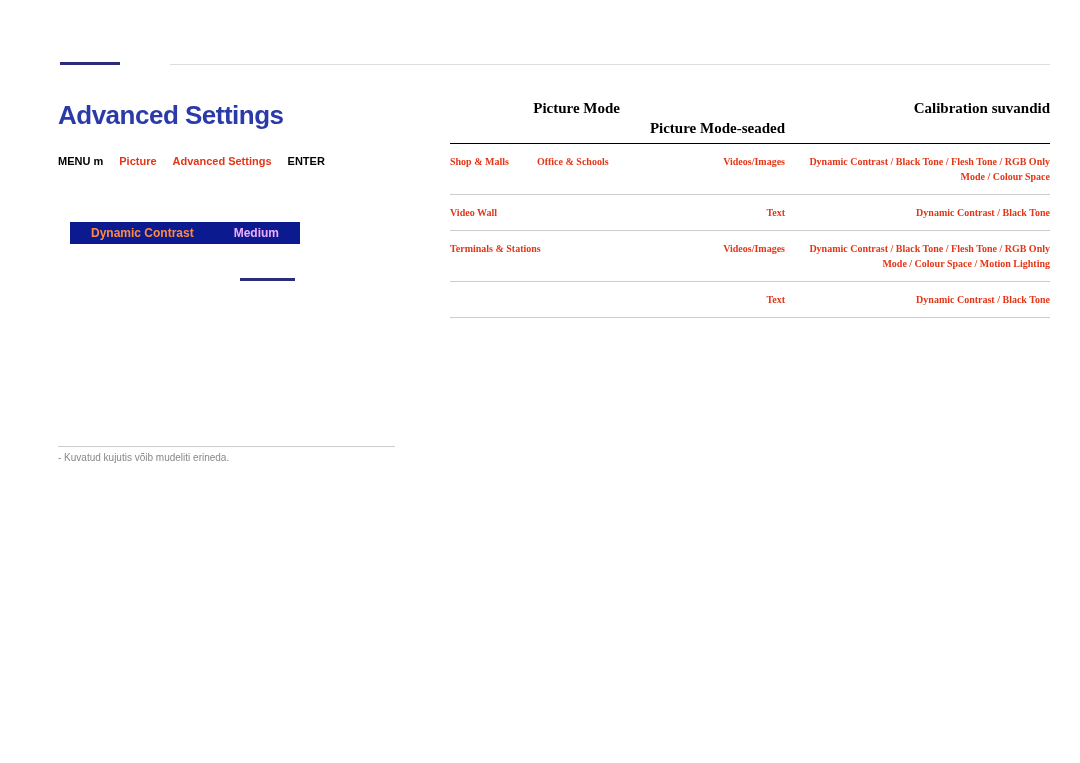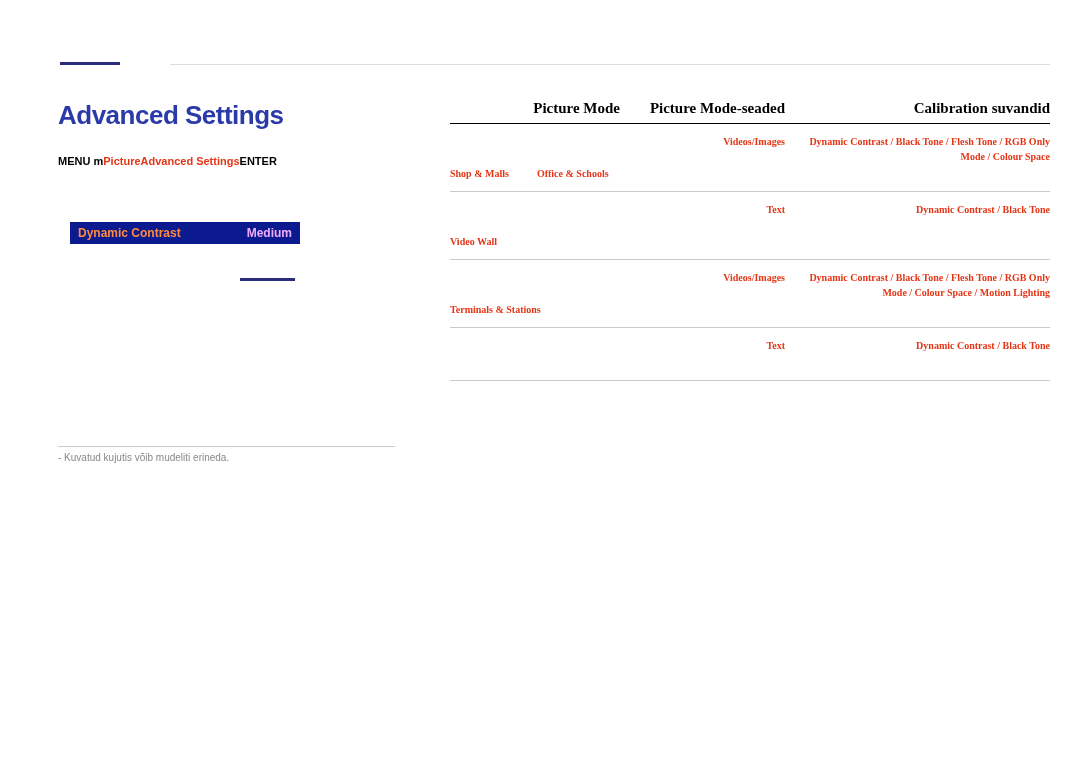--- a/index.html
+++ b/index.html
@@ -35,36 +35,36 @@
     font-weight: bold;
     color: #2a3aa8;
     letter-spacing: -0.5px;
   }
   .breadcrumb {
     position: absolute;
     left: 58px;
     top: 155px;
     font-size: 11px;
     display: flex;
-    gap: 0;
+    gap: 16px;
     align-items: center;
   }
   .breadcrumb .bc-black { font-weight: bold; color: #000; }
   .breadcrumb .bc-red { font-weight: bold; color: #e53517; }
   .setting-row {
     position: absolute;
     left: 70px;
     top: 222px;
     width: 230px;
     height: 22px;
     background: #0b1b8f;
     display: flex;
     justify-content: space-between;
     align-items: center;
-    padding: 0 8px;
+    padding: 0 21px;
   }
   .setting-row .label { color: #ff8a3d; font-size: 12px; font-weight: bold; }
   .setting-row .value { color: #f0abfc; font-size: 12px; font-weight: bold; }
   .mini-rule {
     position: absolute;
     left: 240px;
     top: 278px;
     width: 55px;
     height: 3px;
     background: #2b2c7a;
@@ -95,33 +95,33 @@
     display: flex;
     border-bottom: 1px solid #000;
     padding-bottom: 6px;
   }
   .thead .th {
     font-size: 15px;
     font-weight: bold;
     color: #000;
   }
   .th1 { width: 170px; }
-  .th2 { width: 165px; }
+  .th2 { width: 165px; margin-top: 20px; }
   .th3 { flex: 1; }
   .tbody { }
   .trow {
     display: flex;
     border-bottom: 1px solid #ccc;
     padding: 10px 0 10px 0;
     font-size: 10px;
     font-weight: bold;
     color: #e53517;
     line-height: 1.5;
   }
-  .trow .c1 { width: 170px; display: flex; gap: 28px; margin-top: 32px; }
+  .trow .c1 { width: 170px; display: flex; gap: 28px; }
   .trow .c2 { width: 165px; }
   .trow .c3 { flex: 1; }
   .note {
     margin-top: 14px;
     font-size: 10px;
     color: #888;
   }
   .note .b-black { font-weight: bold; color: #333; }
   .note .b-red { font-weight: bold; color: #e53517; }
   .note .bullet { margin-right: 2px; }

